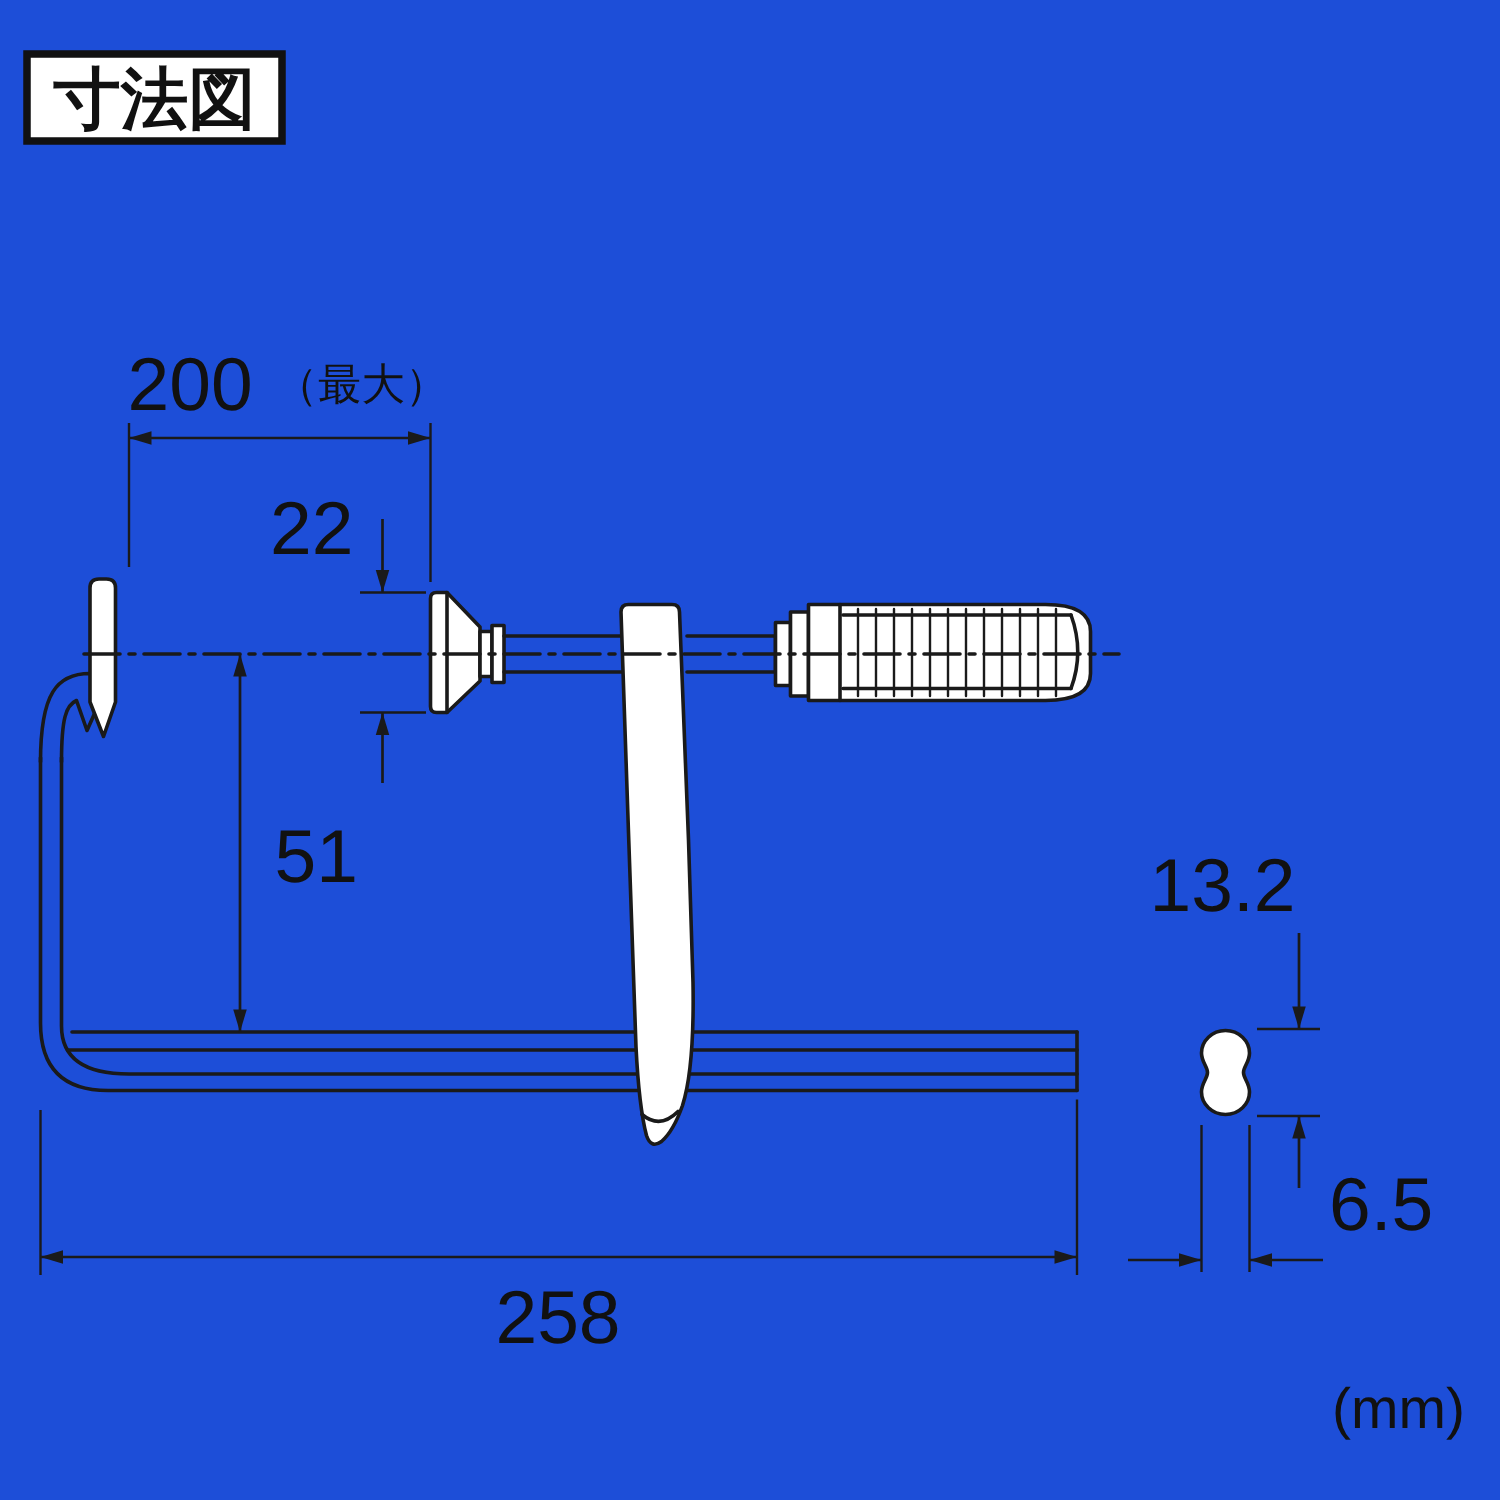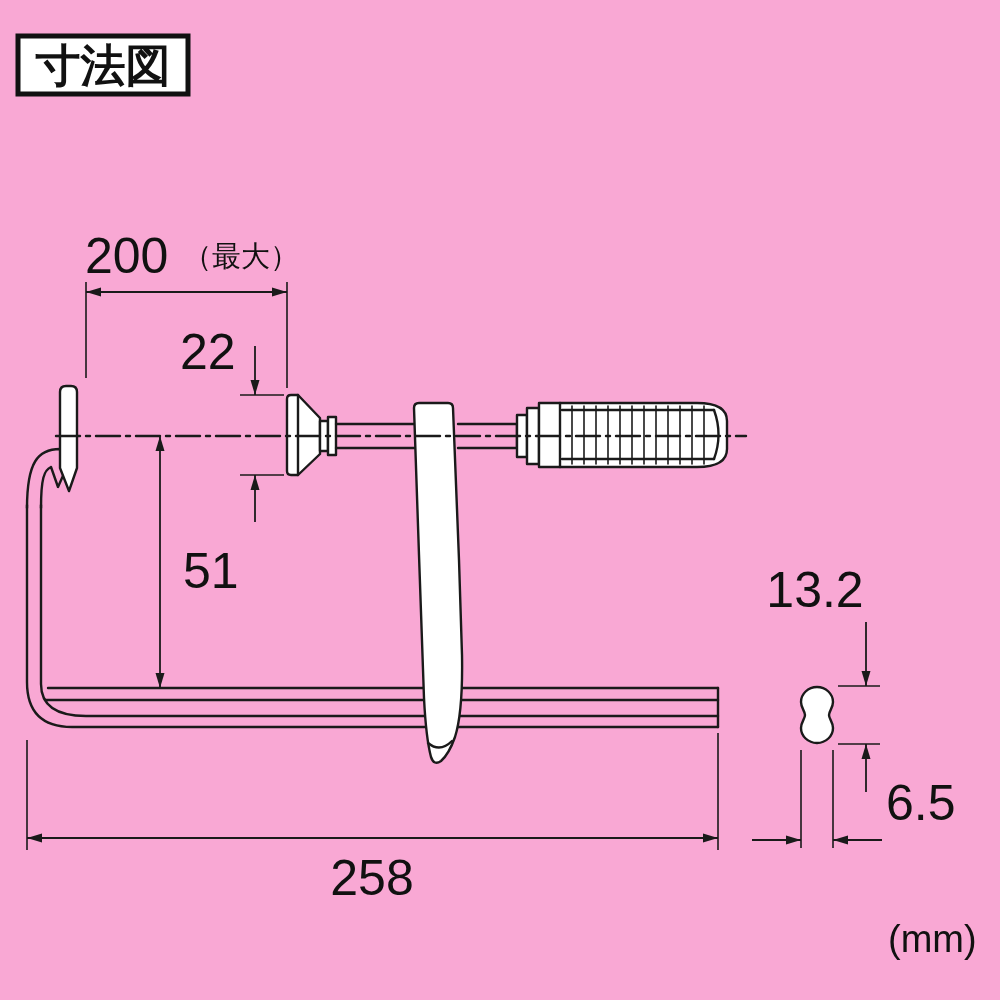--- a/index.html
+++ b/index.html
@@ -3,21 +3,21 @@
 <meta charset="utf-8">
 <style>
   html, body {
     margin: 0;
     padding: 0;
     width: 1000px;
     height: 1000px;
     background: #ffffff;
     font-family: "Liberation Sans", sans-serif;
   }
-  .stage { position: relative; width: 1000px; height: 1000px; background: #f9a8d4; }
+  .stage { position: relative; width: 1000px; height: 1000px; background: #1d4ed8; }
   svg { display: block; }
 
   
   .draw path, .draw line, .draw rect {
     stroke: #1a1a1a;
     stroke-width: 2.4;
     fill: none;
     stroke-linecap: round;
     stroke-linejoin: round;
   }

